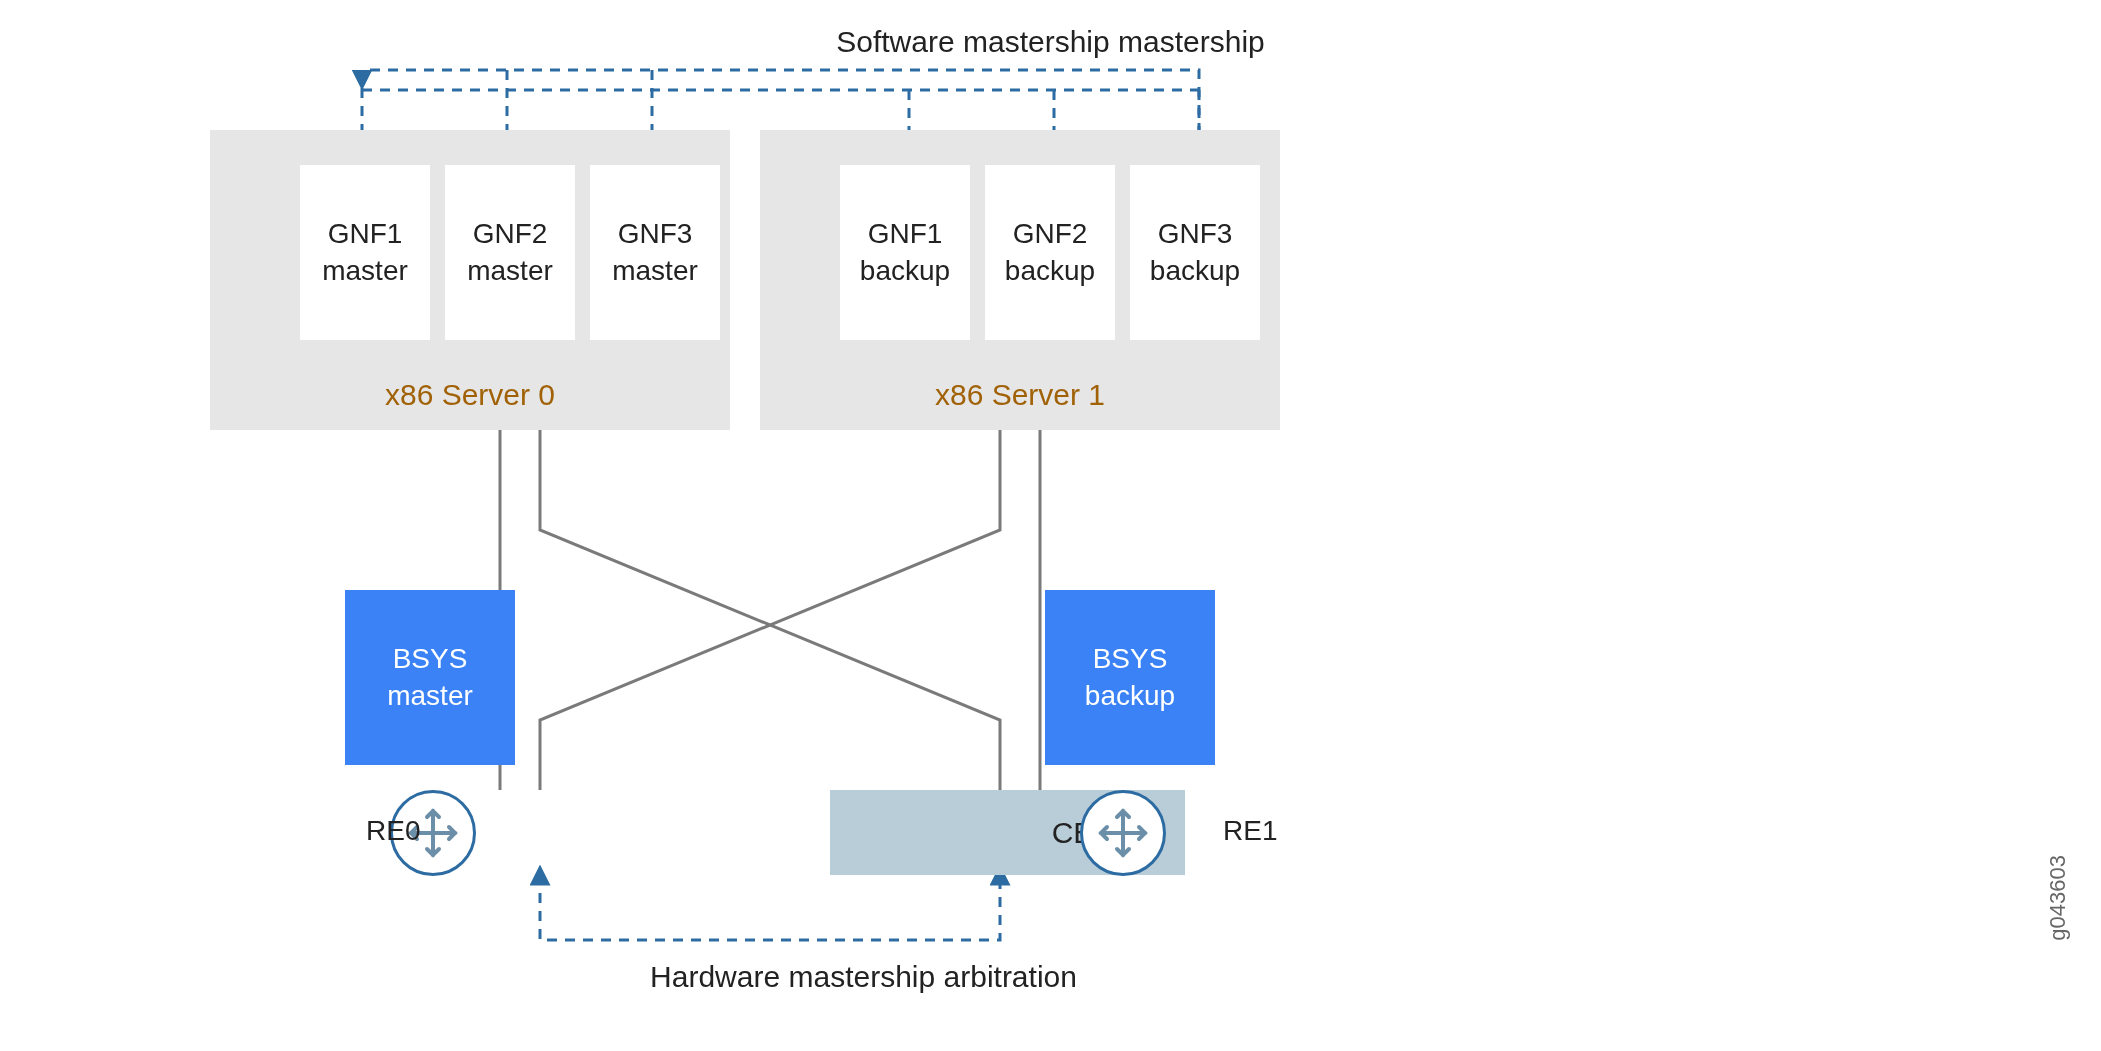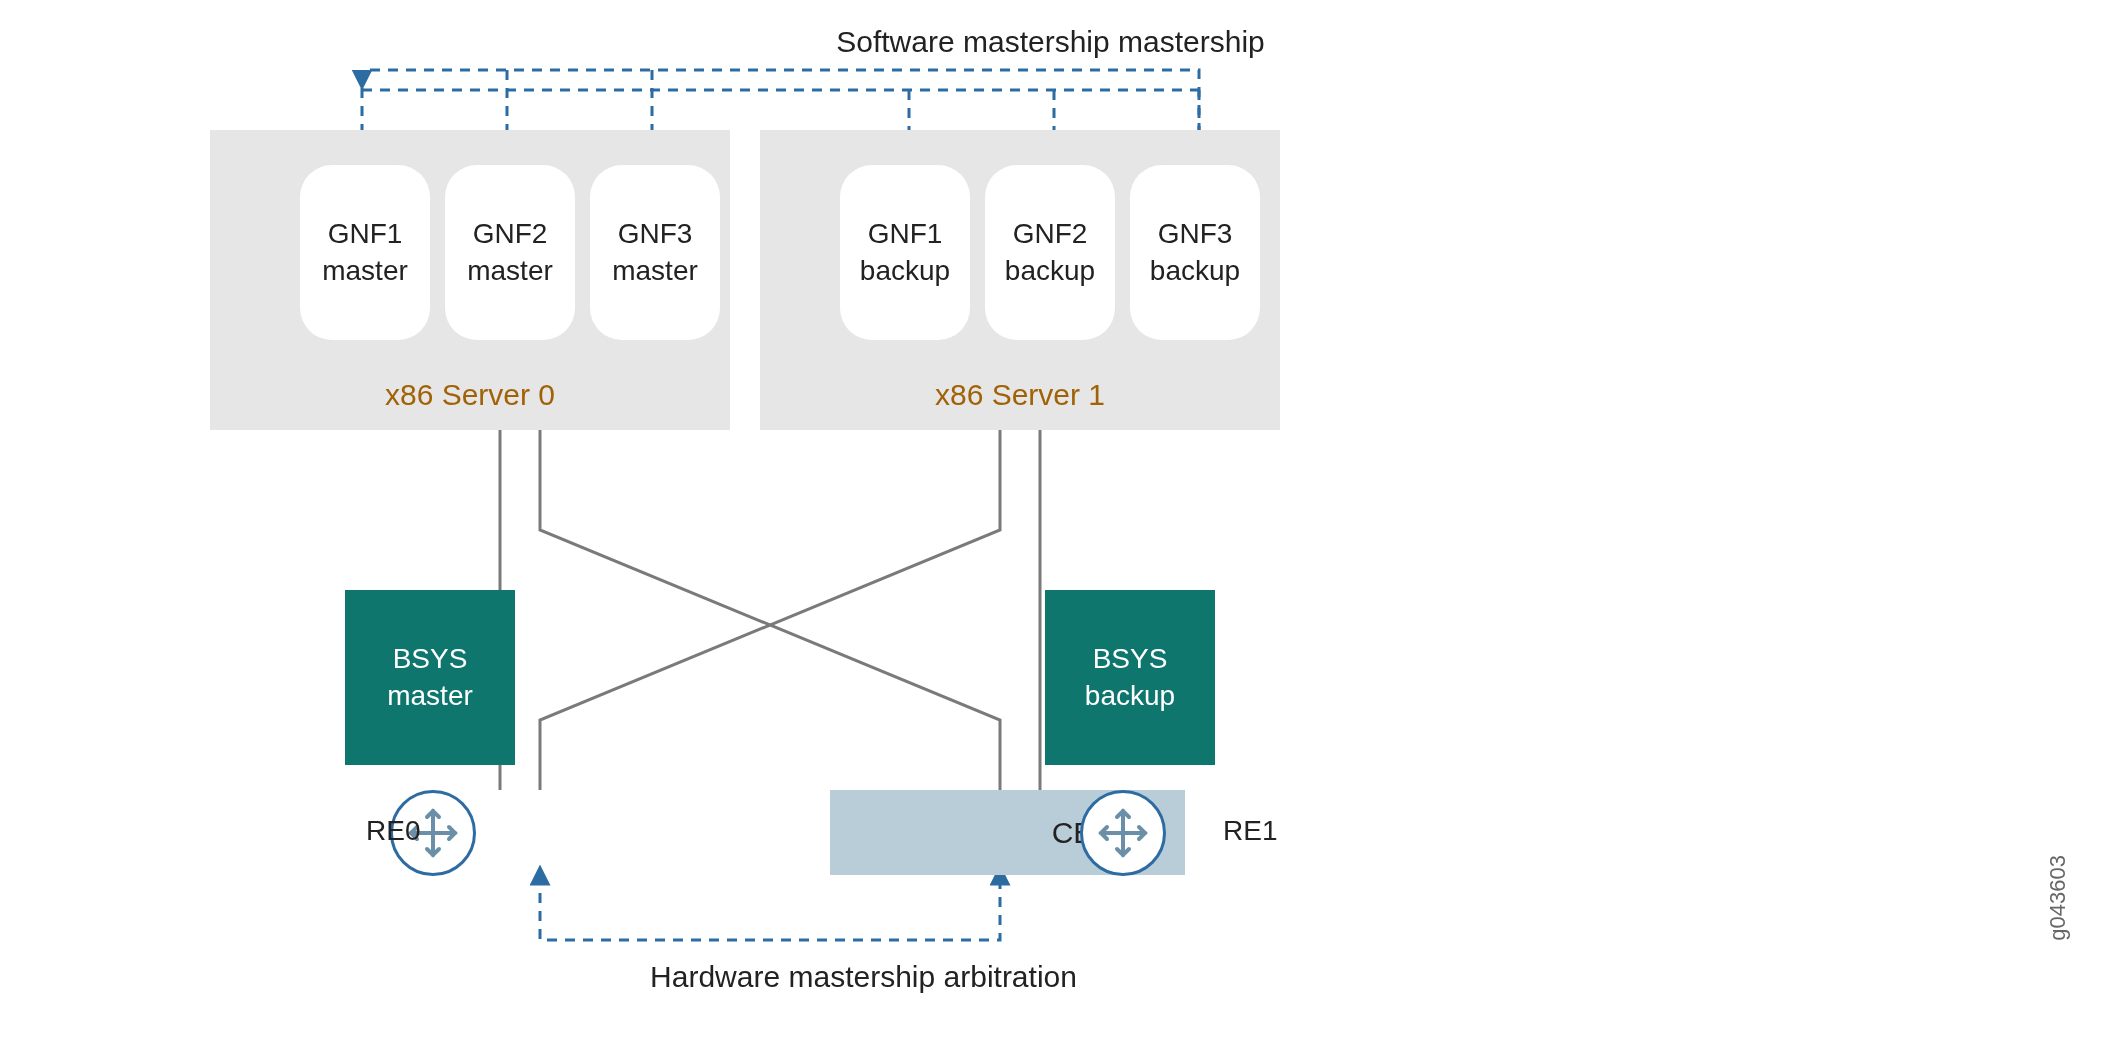--- a/index.html
+++ b/index.html
@@ -57,27 +57,26 @@
     width: 130px;
     height: 175px;
     background: #ffffff;
     display: flex;
     align-items: center;
     justify-content: center;
     text-align: center;
     font-size: 28px;
     line-height: 1.3;
     color: #222;
-    border-radius: 32px;
   }
   .bsys {
     position: absolute;
     width: 170px;
     height: 175px;
-    background: #0f766e;
+    background: #3b82f6;
     color: #ffffff;
     display: flex;
     align-items: center;
     justify-content: center;
     text-align: center;
     font-size: 28px;
     line-height: 1.3;
   }
   .cb {
     position: absolute;

